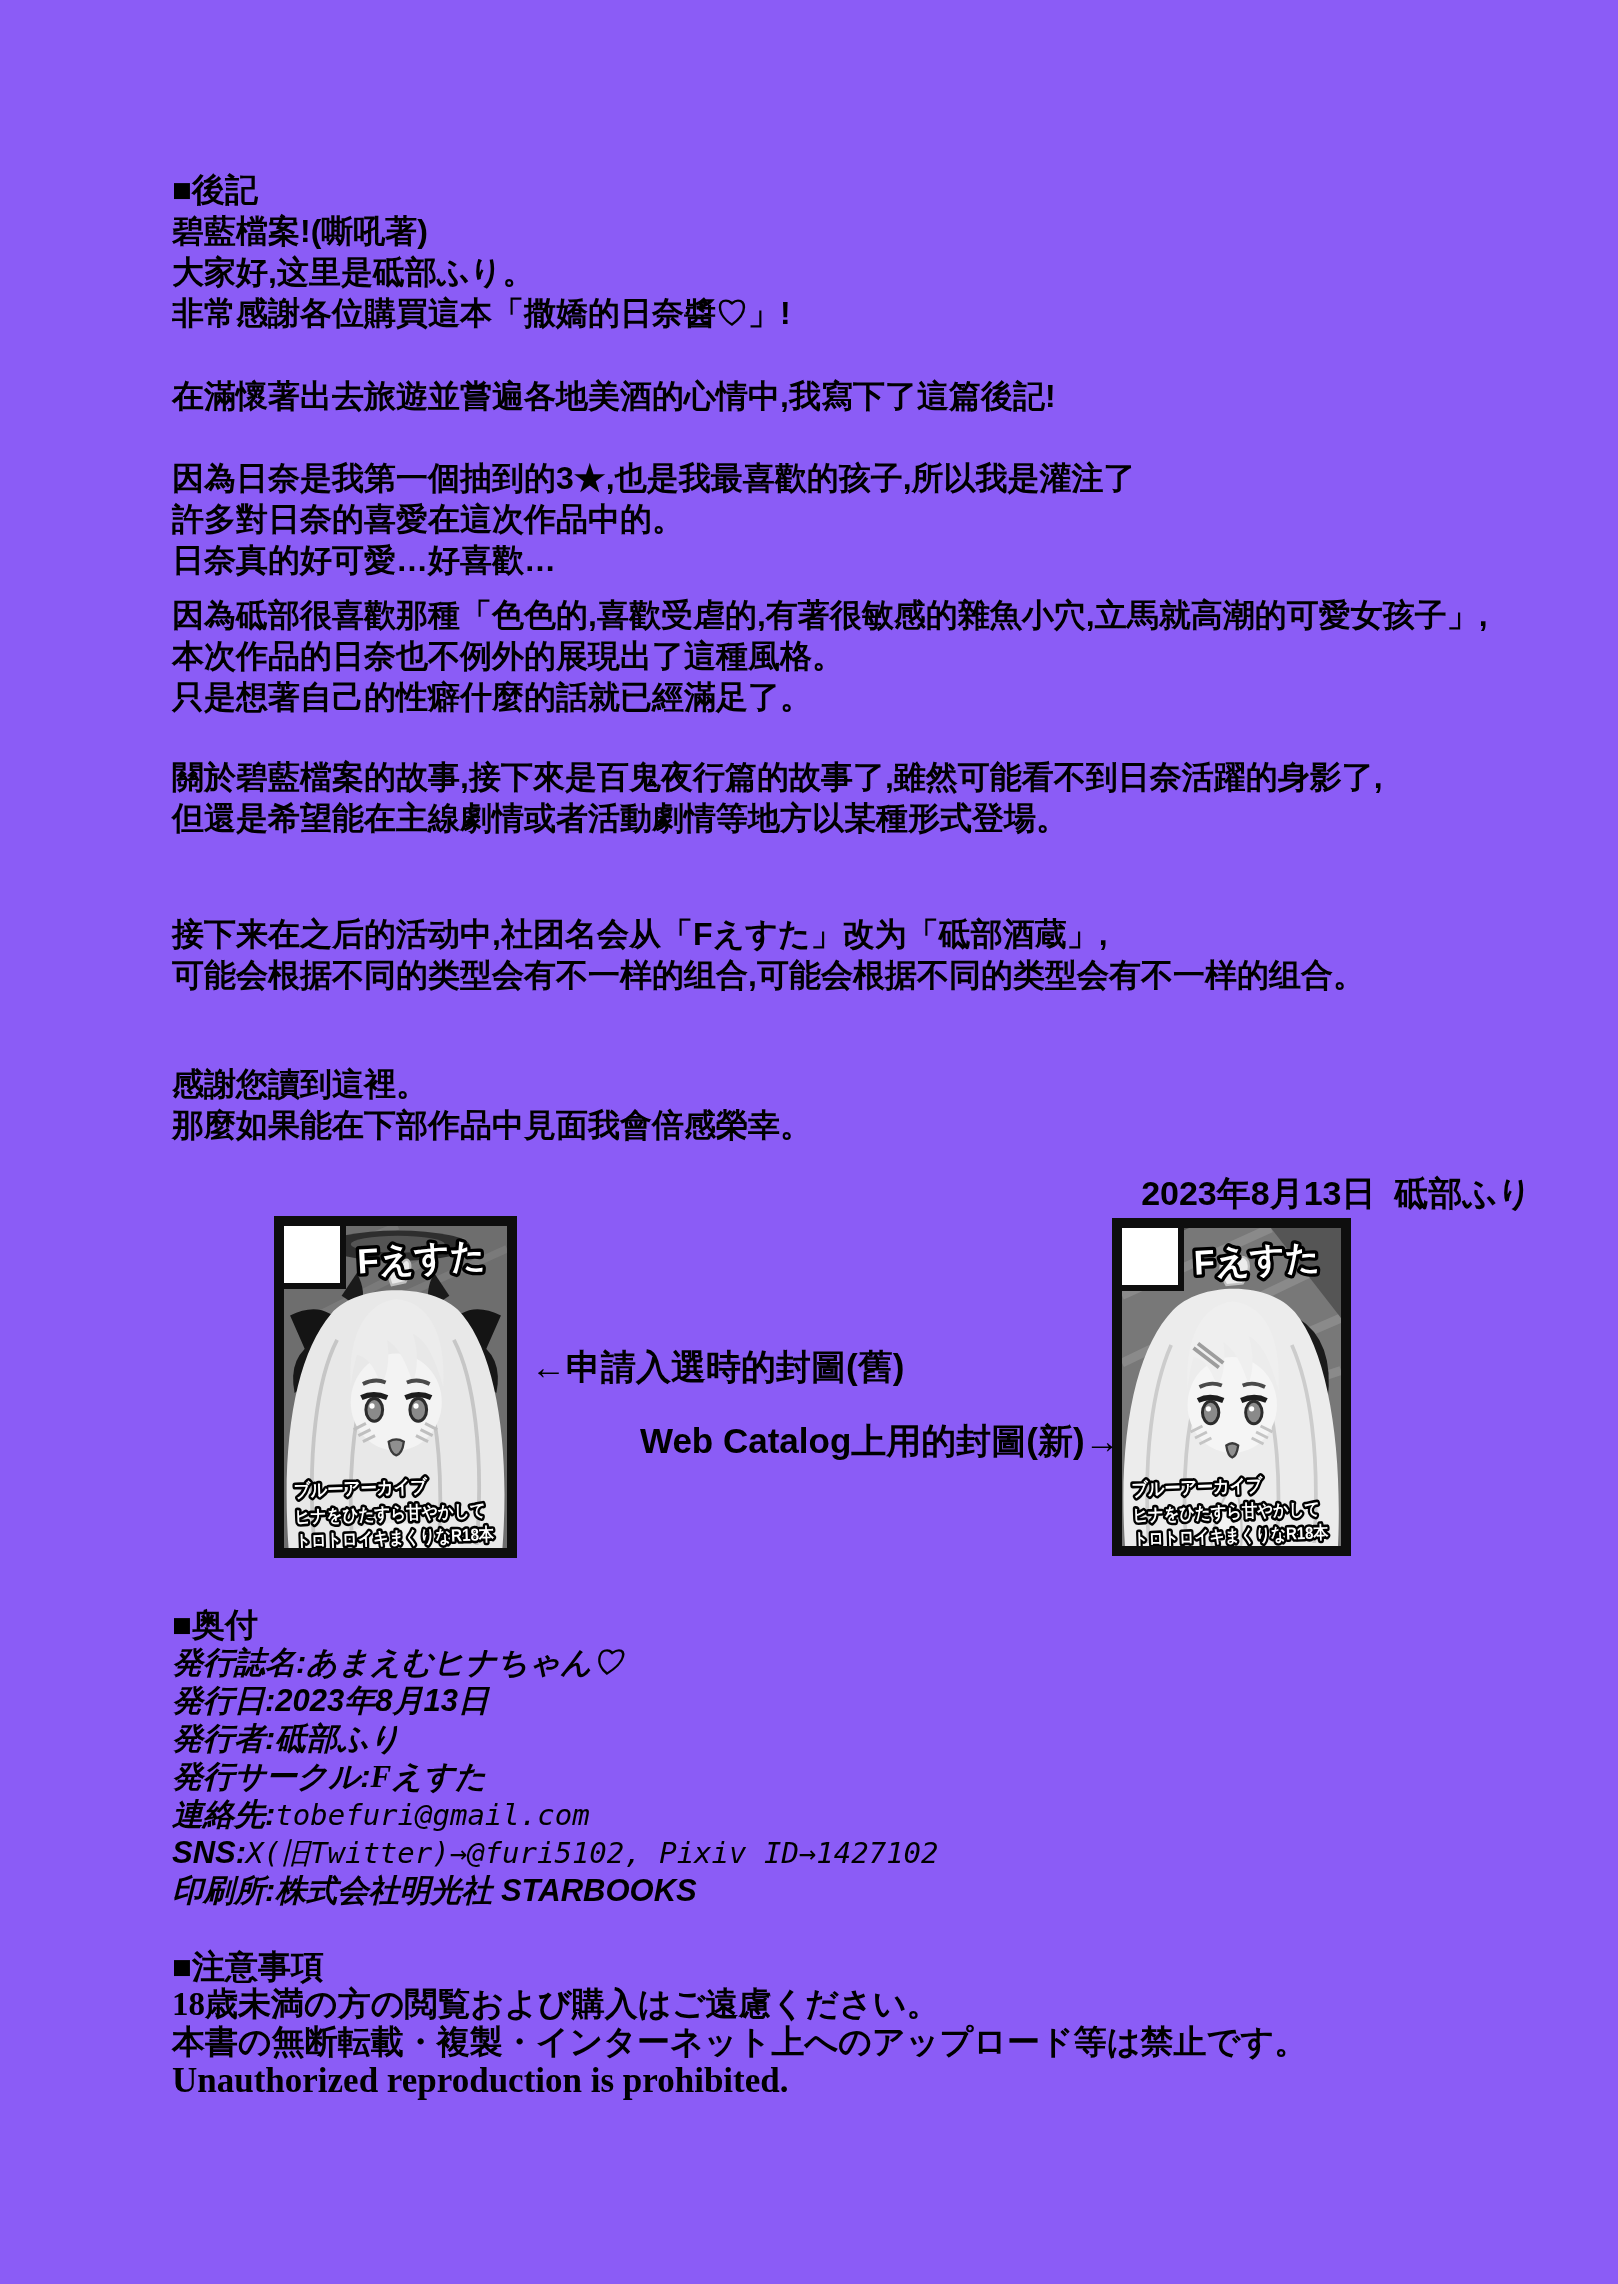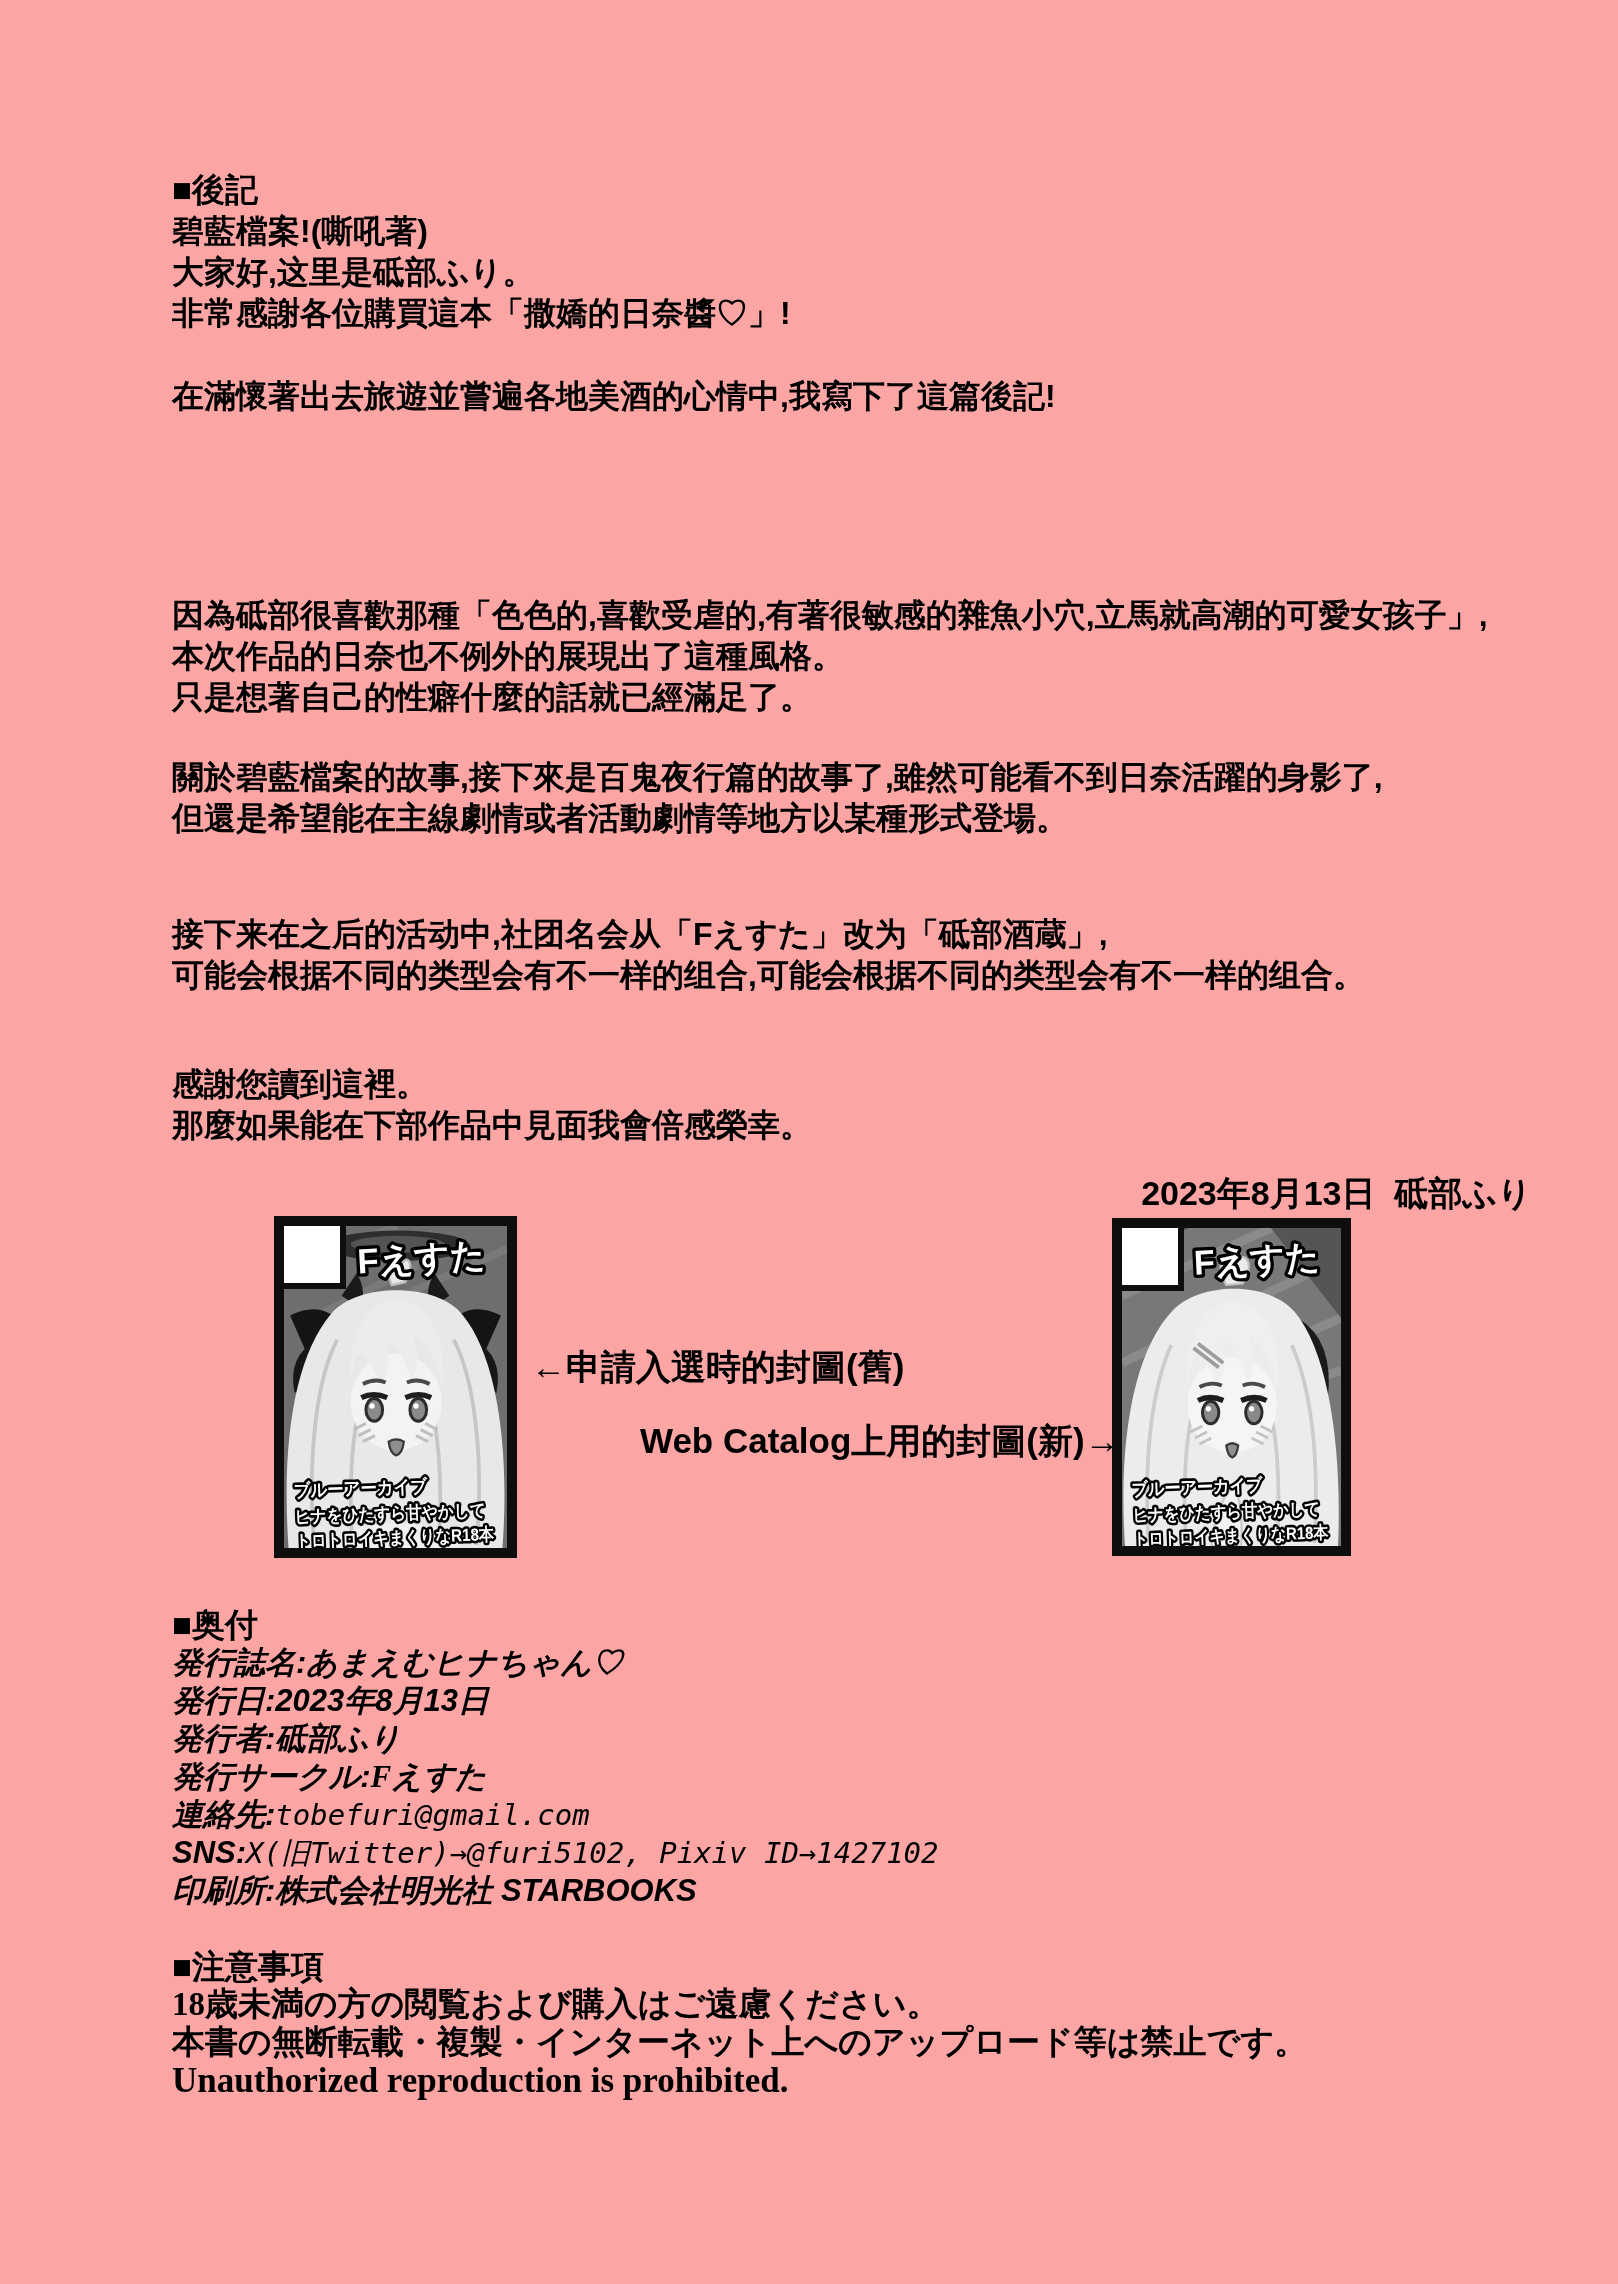--- a/index.html
+++ b/index.html
@@ -2,21 +2,21 @@
 <html style="font-size:12px"><head>
 <meta charset="utf-8">
 <style>
   * { margin:0; padding:0; box-sizing:border-box; }
   html,body { background:#ffffff; }
   body {
     width:1618px; height:2284px;
     font-family:"Liberation Sans", sans-serif;
     color:#000;
   }
-  .page { position:relative; width:1618px; height:2284px; background:#fca5a5; overflow:hidden; }
+  .page { position:relative; width:1618px; height:2284px; background:#8b5cf6; overflow:hidden; }
 
   .block { position:absolute; left:172px; }
   .line  { font-size:32px; font-weight:700; line-height:41px; white-space:pre; }
   .heading-line { font-size:33px; font-weight:700; line-height:41px; white-space:pre; }
 
   .signoff {
     position:absolute; right:86px; top:1171px;
     font-size:34px; font-weight:700; white-space:pre;
   }
 
@@ -58,20 +58,25 @@
   <div class="block" style="top:211px">
     <div class="line">碧藍檔案!(嘶吼著)</div>
     <div class="line">大家好,这里是砥部ふり。</div>
     <div class="line">非常感謝各位購買這本「撒嬌的日奈醬♡」!</div>
   </div>
 
   <div class="block" style="top:376px">
     <div class="line">在滿懷著出去旅遊並嘗遍各地美酒的心情中,我寫下了這篇後記!</div>
   </div>
 
+  <div class="block" style="top:458px">
+    <div class="line">因為日奈是我第一個抽到的3★,也是我最喜歡的孩子,所以我是灌注了</div>
+    <div class="line">許多對日奈的喜愛在這次作品中的。</div>
+    <div class="line">日奈真的好可愛…好喜歡…</div>
+  </div>
 
   <div class="block" style="top:595px">
     <div class="line">因為砥部很喜歡那種「色色的,喜歡受虐的,有著很敏感的雜魚小穴,立馬就高潮的可愛女孩子」,</div>
     <div class="line">本次作品的日奈也不例外的展現出了這種風格。</div>
     <div class="line">只是想著自己的性癖什麼的話就已經滿足了。</div>
   </div>
 
   <div class="block" style="top:757px">
     <div class="line">關於碧藍檔案的故事,接下來是百鬼夜行篇的故事了,雖然可能看不到日奈活躍的身影了,</div>
     <div class="line">但還是希望能在主線劇情或者活動劇情等地方以某種形式登場。</div>

